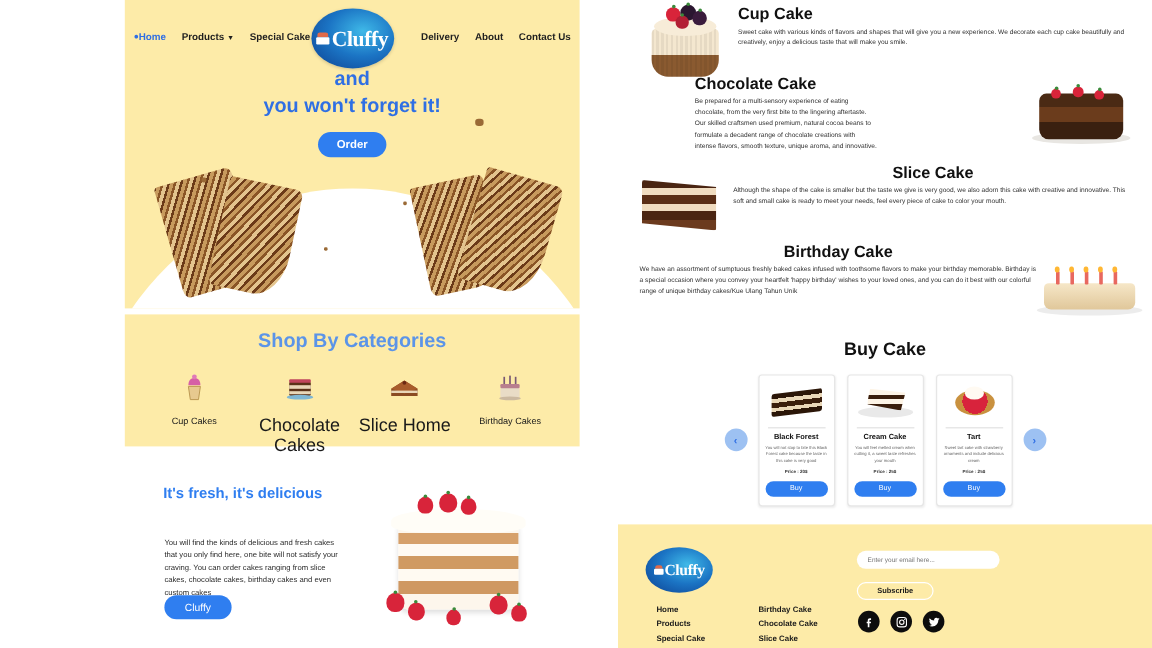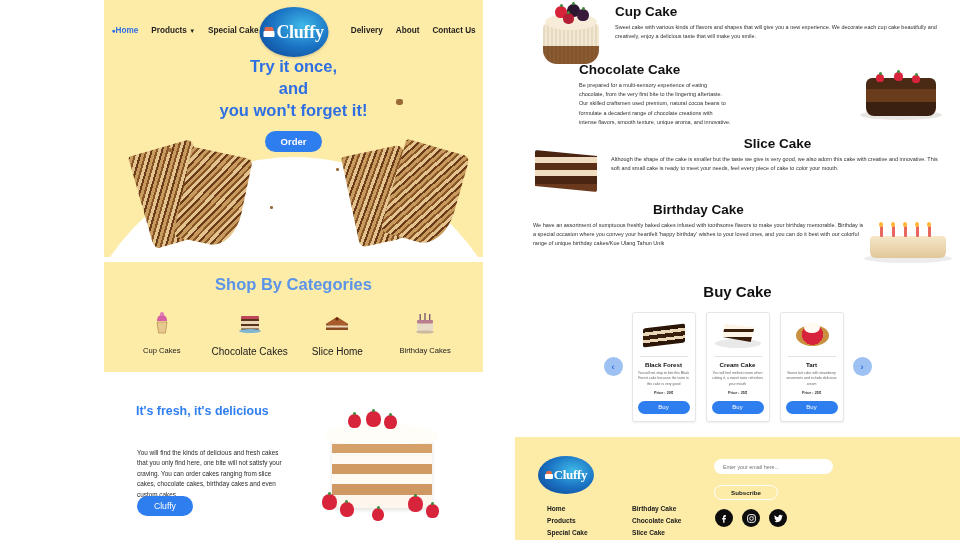--- a/index.html
+++ b/index.html
@@ -74,21 +74,21 @@
     background:#fdeba8;
   }
   .cat-title {
     text-align:center; padding-top:13px; color:#5b94e8;
     font-size:16.5px; font-weight:bold;
   }
   .cat-row { display:flex; justify-content:space-around; padding:12px 14px 0; }
   .cat-cell { text-align:center; width:84px; cursor:pointer; }
   .cat-icon { height:30px; display:flex; align-items:flex-end; justify-content:center; }
   .cat-label { margin-top:10px; font-size:7.6px; font-weight:normal; color:#1a1a1a; }
-  .cat-cell.big .cat-label { font-size:10px; }
+  .cat-cell.big .cat-label { font-size:15px; }
 
   
   .fresh { position:absolute; left:104px; top:388px; width:379px; height:152px; }
   .fresh-title {
     position:absolute; left:32px; top:14px; width:175px;
     color:#2f7ef0; font-size:12.4px; font-weight:bold; line-height:1.55;
   }
   .fresh-body {
     position:absolute; left:33px; top:60px; width:152px;
     font-size:6.4px; line-height:1.62; color:#2a2a2a;
@@ -274,21 +274,20 @@
 
       <div class="logo-badge">
         <span class="logo-cake">
           <span class="lc-top"></span>
             <span class="lc-bot"></span>
         </span>
         <span class="logo-text">Cluffy</span>
       </div>
 
       <div class="hero-head">
-        <div>Try it once,</div>
         <div>and</div>
         <div>you won't forget it!</div>
       </div>
 
       <button class="order-btn">Order</button>
 
       <div class="cake-piece" style="left:36px;top:146px;width:66px;height:96px;transform:rotate(-16deg);">
           <div class="cp-shape"></div>
         </div>
       <div class="cake-piece" style="left:78px;top:152px;width:62px;height:92px;transform:rotate(12deg);">

